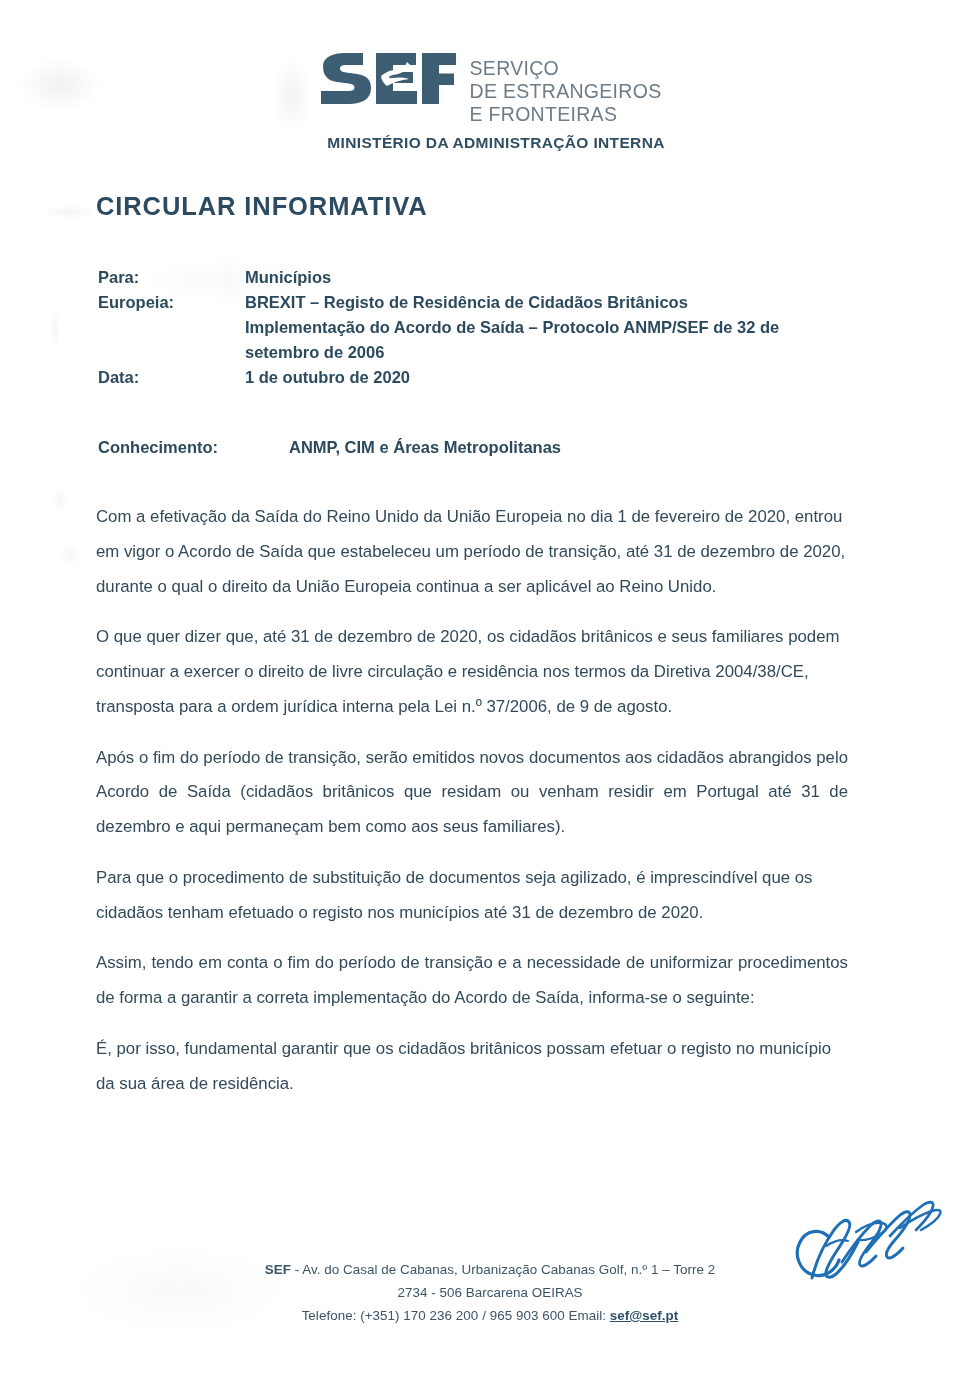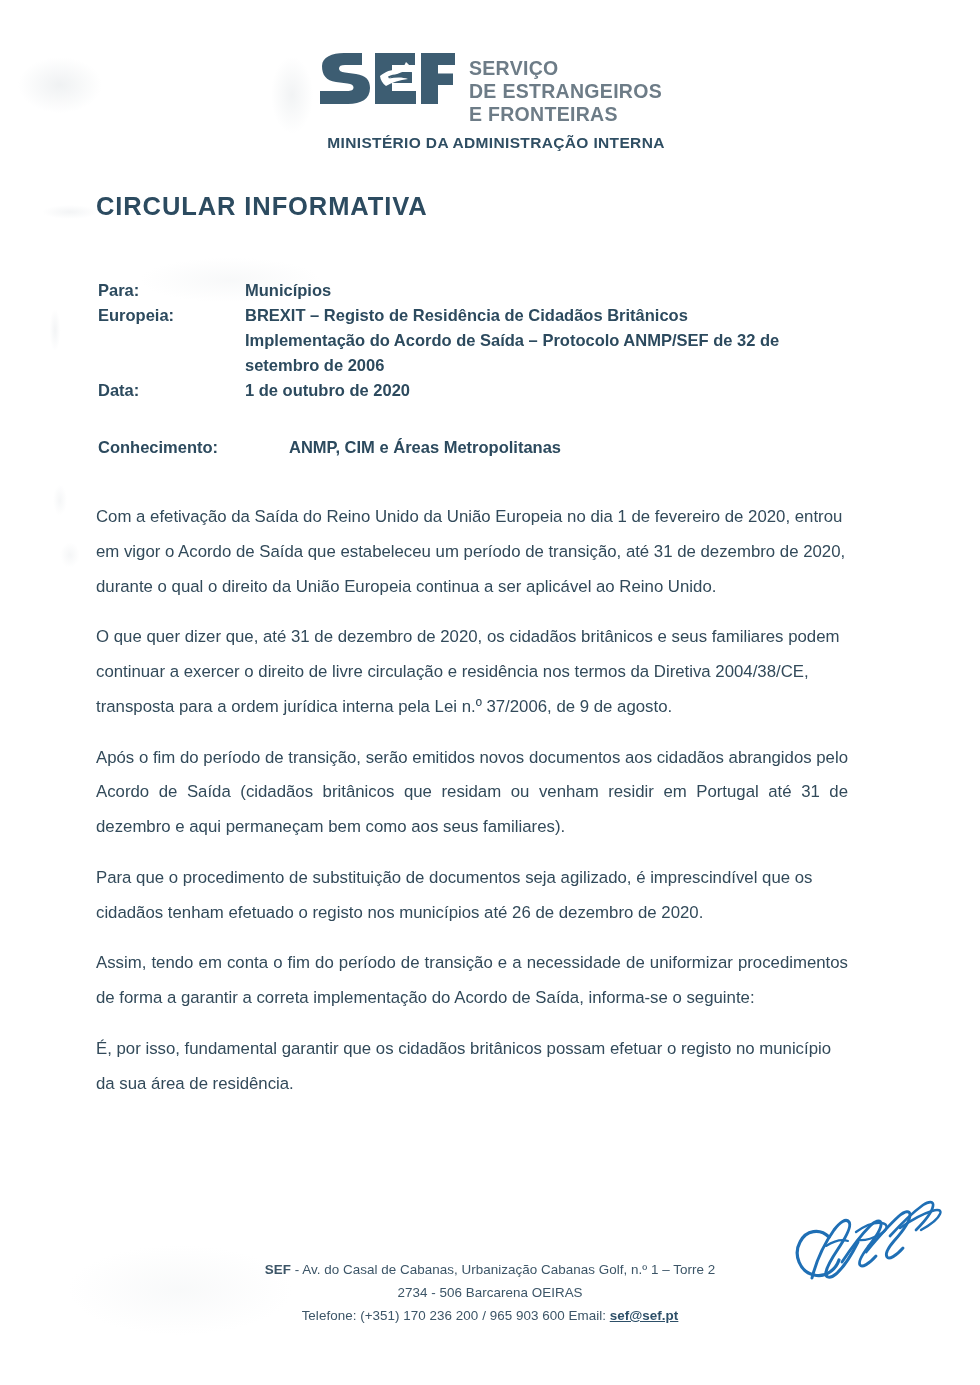--- a/index.html
+++ b/index.html
@@ -50,21 +50,20 @@
     position: relative;
     width: 138px;
     height: 62px;
     flex: none;
   }
   .logo-mark svg { display: block; }
   .logo-words {
     display: flex;
     flex-direction: column;
     padding-top: 5px;
-    font-weight: bold;
   }
   .logo-words .lw {
     font-size: 19.5px;
     letter-spacing: .3px;
     line-height: 1.18;
     color: #6d7c87;
     white-space: nowrap;
   }
 
   .ministry {
@@ -88,21 +87,21 @@
     font-size: 25.5px;
     font-weight: bold;
     letter-spacing: .9px;
     color: #2c4b60;
   }
 
   
   .meta {
     position: absolute;
     left: 98px;
-    top: 278px;
+    top: 265px;
     width: 760px;
     font-size: 16.5px;
     font-weight: bold;
     color: #2c4a5e;
     line-height: 1.52;
   }
   .meta-row {
     display: flex;
     align-items: flex-start;
   }
@@ -249,21 +248,21 @@
 
   <div class="know">
     <div class="know-label">Conhecimento:</div>
     <div class="know-value">ANMP, CIM e Áreas Metropolitanas</div>
   </div>
 
   <div class="body-copy">
     <p class="para">Com a efetivação da Saída do Reino Unido da União Europeia no dia 1 de fevereiro de 2020, entrou em vigor o Acordo de Saída que estabeleceu um período de transição, até 31 de dezembro de 2020, durante o qual o direito da União Europeia continua a ser aplicável ao Reino Unido.</p>
     <p class="para">O que quer dizer que, até 31 de dezembro de 2020, os cidadãos britânicos e seus familiares podem continuar a exercer o direito de livre circulação e residência nos termos da Diretiva 2004/38/CE, transposta para a ordem jurídica interna pela Lei n.º 37/2006, de 9 de agosto.</p>
     <p class="para justify">Após o fim do período de transição, serão emitidos novos documentos aos cidadãos abrangidos pelo Acordo de Saída (cidadãos britânicos que residam ou venham residir em Portugal até 31 de dezembro e aqui permaneçam bem como aos seus familiares).</p>
-    <p class="para">Para que o procedimento de substituição de documentos seja agilizado, é imprescindível que os cidadãos tenham efetuado o registo nos municípios até 26 de dezembro de 2020.</p>
+    <p class="para">Para que o procedimento de substituição de documentos seja agilizado, é imprescindível que os cidadãos tenham efetuado o registo nos municípios até 31 de dezembro de 2020.</p>
     <p class="para justify">Assim, tendo em conta o fim do período de transição e a necessidade de uniformizar procedimentos de forma a garantir a correta implementação do Acordo de Saída, informa-se o seguinte:</p>
     <p class="para">É, por isso, fundamental garantir que os cidadãos britânicos possam efetuar o registo no município da sua área de residência.</p>
   </div>
 
   <div class="signature">
     <svg width="176" height="126" viewBox="0 0 176 126" xmlns="http://www.w3.org/2000/svg">
       <g fill="none" stroke="#1f6fb5" stroke-linecap="round" stroke-linejoin="round">
         <path d="M47 45 C38 36, 24 38, 18 50 C11 63, 18 80, 32 83 C44 86, 54 77, 57 68" stroke-width="3.2"></path>
         <path d="M30 86 C34 70, 42 52, 52 38 C58 30, 64 26, 67 30 C70 34, 64 45, 56 57
                  C50 66, 45 74, 44 80 C43 86, 48 87, 54 82 C62 75, 70 62, 76 50" stroke-width="3"></path>

